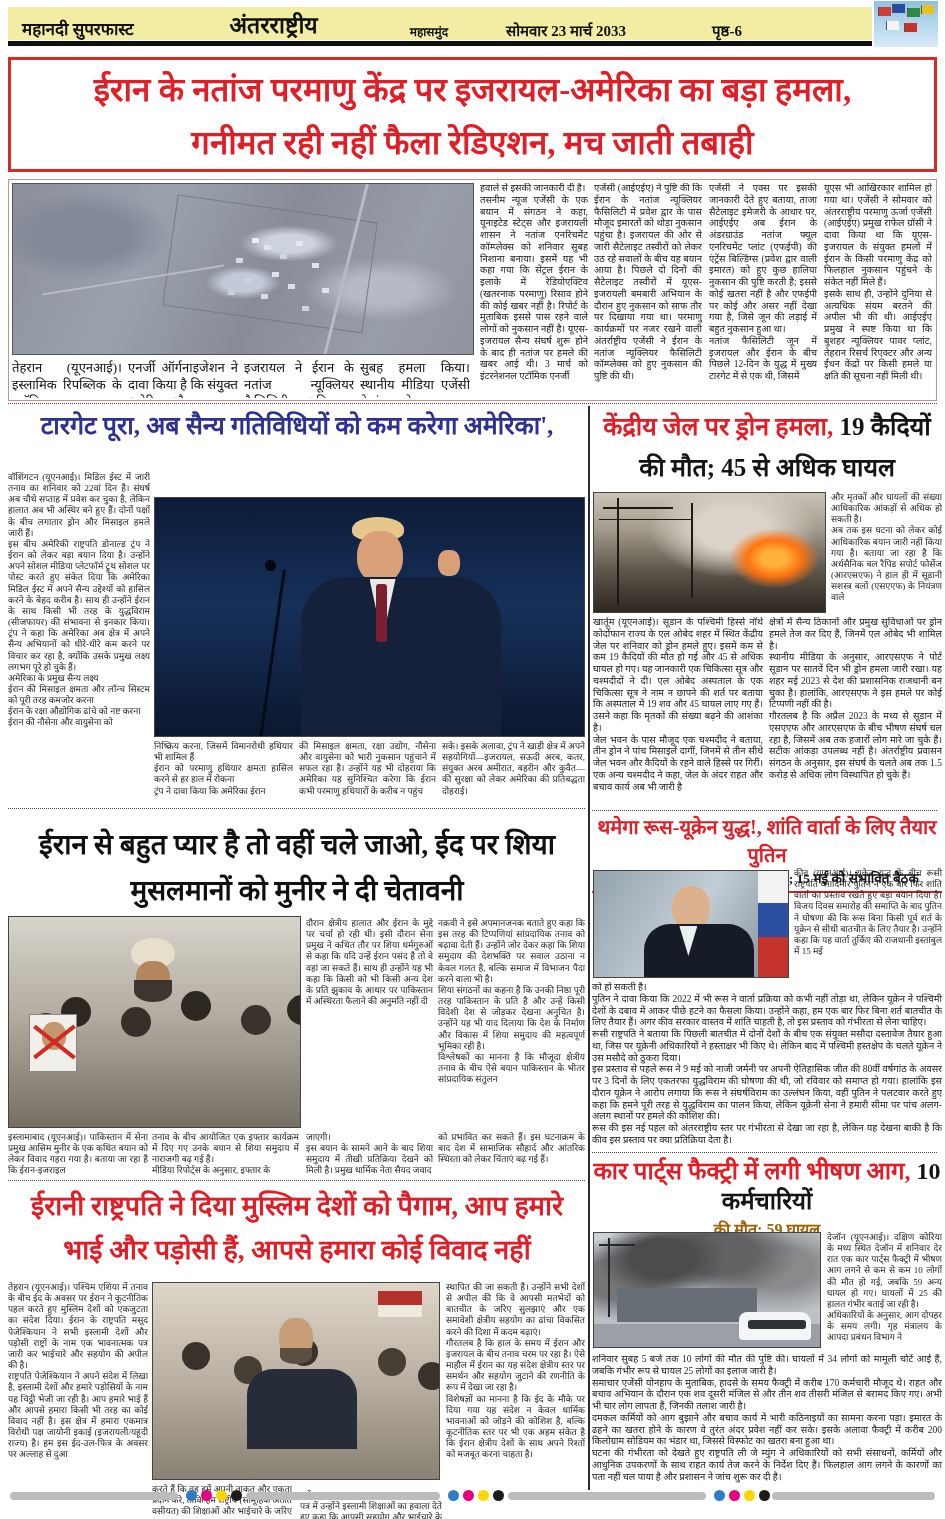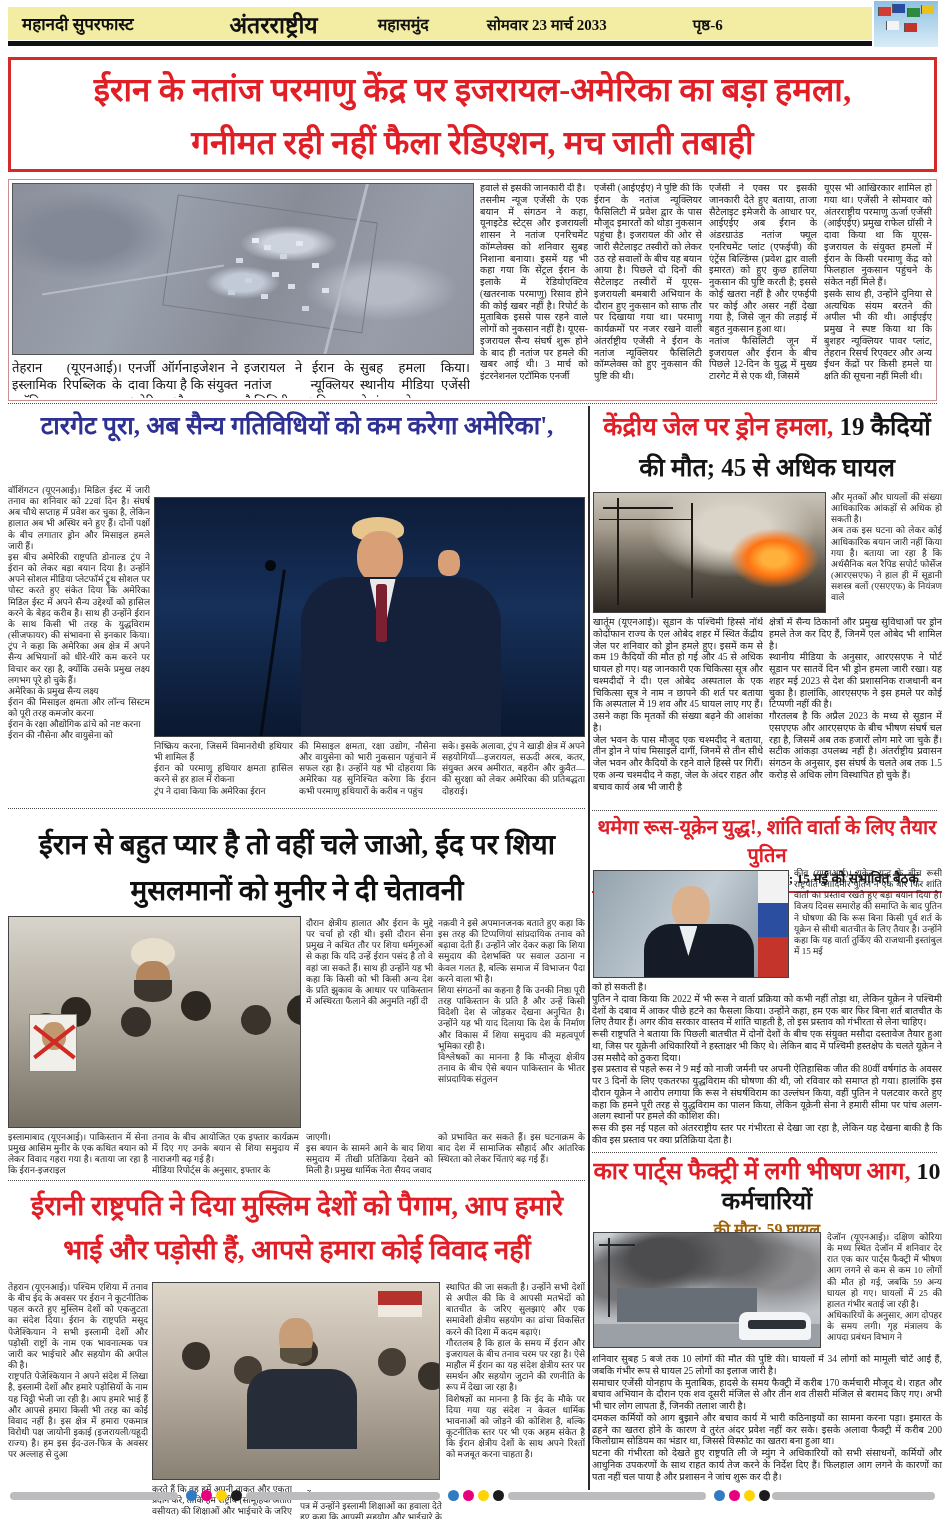--- a/index.html
+++ b/index.html
@@ -10,21 +10,21 @@
   .page{position:relative;width:945px;height:1519px;margin:0 auto;background:#ffffff;
         font-family:"Liberation Serif","DejaVu Serif",serif;overflow:hidden;}
   .abs{position:absolute;}
   .body-text{font-size:9.5px;line-height:1.24;text-align:justify;white-space:pre-line;
              overflow:hidden;color:var(--c-body);}
   .cap-text{font-size:13px;line-height:1.3;text-align:justify;overflow:hidden;color:#111;}
   .hl{font-weight:bold;text-align:center;}
   .dotted{border-top:1.6px dotted #4a4a4a;height:0;}
   .vrule{width:1.5px;background:#2b2b2b;}
   
-  .hdr-bar{background:var(--c-header-bg);display:flex;align-items:center;font-family:Liberation Serif, serif;}
+  .hdr-bar{background:var(--c-header-bg);display:flex;align-items:flex-end;font-family:Liberation Serif, serif;}
   .hdr-rule{background:#111;}
   .hdr-item{white-space:nowrap;color:#111;}
   
   .photo{overflow:hidden;position:absolute;}
   .ph-sat{background:
       radial-gradient(70px 26px at 60% 35%,#ccd3dd 0 35%,rgba(0,0,0,0) 70%),
       radial-gradient(50px 22px at 50% 58%,#c2cad7 0 40%,rgba(0,0,0,0) 75%),
       radial-gradient(110px 45px at 80% 62%,#b5bac5 0 30%,rgba(0,0,0,0) 70%),
       radial-gradient(120px 60px at 15% 30%,#838896 0 40%,rgba(0,0,0,0) 75%),
       linear-gradient(115deg,#8b8f9b 0%,#9aa2ae 30%,#888c97 55%,#989daa 80%,#8f949f 100%);}
@@ -92,21 +92,21 @@
   .pm-dots .dot{width:11px;height:11px;border-radius:50%;}
 </style>
 </head>
 <body>
 
 <div class="page">
 
   <div class="abs hdr-bar" style="left:8px;top:7px;width:864px;height:33px;">
     <span class="hdr-item" style="font-weight:bold;font-size:17px;margin-left:14px;">महानदी सुपरफास्ट</span>
     <span class="hdr-item" style="font-weight:bold;font-size:23px;margin-left:96px;">अंतरराष्ट्रीय</span>
-    <span class="hdr-item" style="font-weight:bold;font-size:16px;margin-left:60px;">महासमुंद</span>
+    <span class="hdr-item" style="font-weight:bold;font-size:12px;margin-left:92px;">महासमुंद</span>
     <span class="hdr-item" style="font-weight:bold;font-size:15px;margin-left:58px;">सोमवार 23 मार्च 2033</span>
     <span class="hdr-item" style="font-weight:bold;font-size:15px;margin-left:86px;">पृष्ठ-6</span>
   </div>
   <div class="abs hdr-rule" style="left:8px;top:41px;width:864px;height:5px;"></div>
   <div class="abs photo ph-flags" style="left:874px;top:1px;width:64px;height:46px;">
     <div class="flg" style="left:4px;top:6px;background:#d23c32;"></div>
     <div class="flg" style="left:18px;top:3px;background:#274b9f;"></div>
     <div class="flg" style="left:33px;top:7px;background:#2d8a3e;"></div>
     <div class="flg" style="left:47px;top:4px;background:#e8c31f;"></div>
     <div class="flg" style="left:12px;top:20px;background:#f4f4f4;"></div>
@@ -136,21 +136,21 @@
 नतांज फैसिलिटी जून में इजरायल और ईरान के बीच पिछले 12-दिन के युद्ध में मुख्य टारगेट में से एक थी, जिसमें</div>
   <div class="abs body-text" style="left:824px;top:183px;width:108px;height:214px;">यूएस भी आखिरकार शामिल हो गया था। एजेंसी ने सोमवार को अंतरराष्ट्रीय परमाणु ऊर्जा एजेंसी (आईएईए) प्रमुख राफेल ग्रॉसी ने दावा किया था कि यूएस-इजरायल के संयुक्त हमलों में ईरान के किसी परमाणु केंद्र को फिलहाल नुकसान पहुंचने के संकेत नहीं मिले हैं।
 इसके साथ ही, उन्होंने दुनिया से अत्यधिक संयम बरतने की अपील भी की थी। आईएईए प्रमुख ने स्पष्ट किया था कि बुशहर न्यूक्लियर पावर प्लांट, तेहरान रिसर्च रिएक्टर और अन्य ईंधन केंद्रों पर किसी हमले या क्षति की सूचना नहीं मिली थी।</div>
 
   <div class="abs dotted" style="left:8px;top:403px;width:929px;"></div>
   <div class="abs vrule" style="left:588px;top:406px;height:1084px;"></div>
 
   <div class="abs" style="left:8px;top:406px;width:578px;">
     <div class="hl" style="color:var(--c-navy);font-size:25px;line-height:40px;">टारगेट पूरा, अब सैन्य गतिविधियों को कम करेगा अमेरिका',</div>
   </div>
-  <div class="abs body-text" style="left:8px;top:485px;width:142px;height:303px;font-size:9px;">वॉशिंगटन (यूएनआई)। मिडिल ईस्ट में जारी तनाव का शनिवार को 22वां दिन है। संघर्ष अब चौथे सप्ताह में प्रवेश कर चुका है, लेकिन हालात अब भी अस्थिर बने हुए हैं। दोनों पक्षों के बीच लगातार ड्रोन और मिसाइल हमले जारी हैं।
+  <div class="abs body-text" style="left:8px;top:472px;width:142px;height:303px;font-size:9px;">वॉशिंगटन (यूएनआई)। मिडिल ईस्ट में जारी तनाव का शनिवार को 22वां दिन है। संघर्ष अब चौथे सप्ताह में प्रवेश कर चुका है, लेकिन हालात अब भी अस्थिर बने हुए हैं। दोनों पक्षों के बीच लगातार ड्रोन और मिसाइल हमले जारी हैं।
 इस बीच अमेरिकी राष्ट्रपति डोनाल्ड ट्रंप ने ईरान को लेकर बड़ा बयान दिया है। उन्होंने अपने सोशल मीडिया प्लेटफॉर्म ट्रुथ सोशल पर पोस्ट करते हुए संकेत दिया कि अमेरिका मिडिल ईस्ट में अपने सैन्य उद्देश्यों को हासिल करने के बेहद करीब है। साथ ही उन्होंने ईरान के साथ किसी भी तरह के युद्धविराम (सीजफायर) की संभावना से इनकार किया। ट्रंप ने कहा कि अमेरिका अब क्षेत्र में अपने सैन्य अभियानों को धीरे-धीरे कम करने पर विचार कर रहा है, क्योंकि उसके प्रमुख लक्ष्य लगभग पूरे हो चुके हैं।
 अमेरिका के प्रमुख सैन्य लक्ष्य
 ईरान की मिसाइल क्षमता और लॉन्च सिस्टम को पूरी तरह कमजोर करना
 ईरान के रक्षा औद्योगिक ढांचे को नष्ट करना
 ईरान की नौसेना और वायुसेना को</div>
   <div class="abs photo ph-trump" style="left:154px;top:497px;width:431px;height:240px;border:1px solid #444;">
     <div class="t-mic"></div>
     <div class="t-michead"></div>
     <div class="t-hair"></div>
     <div class="t-face"></div>

